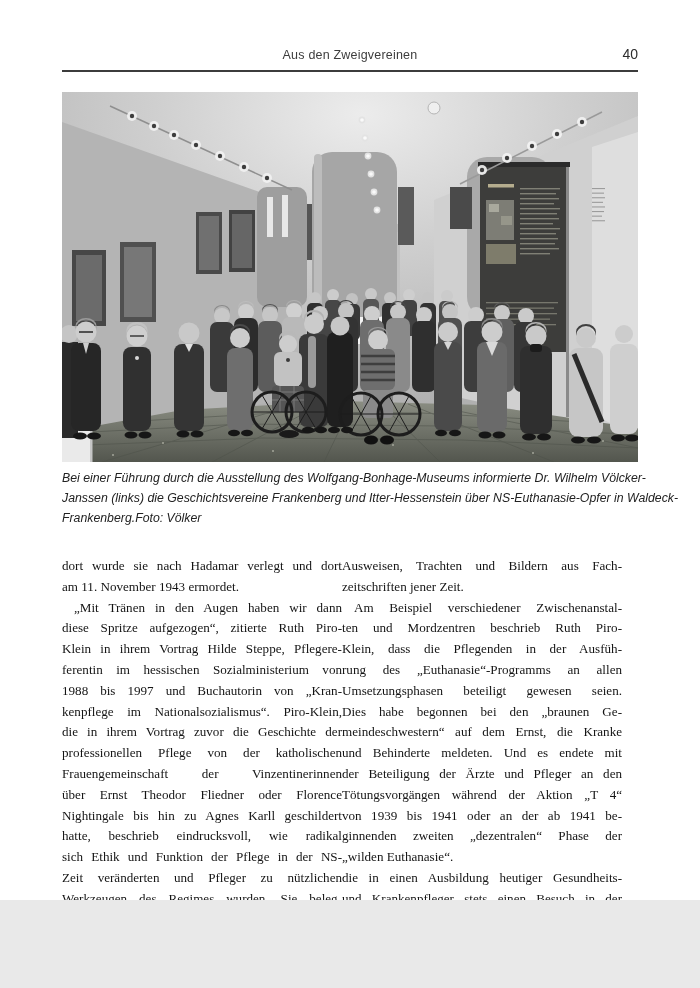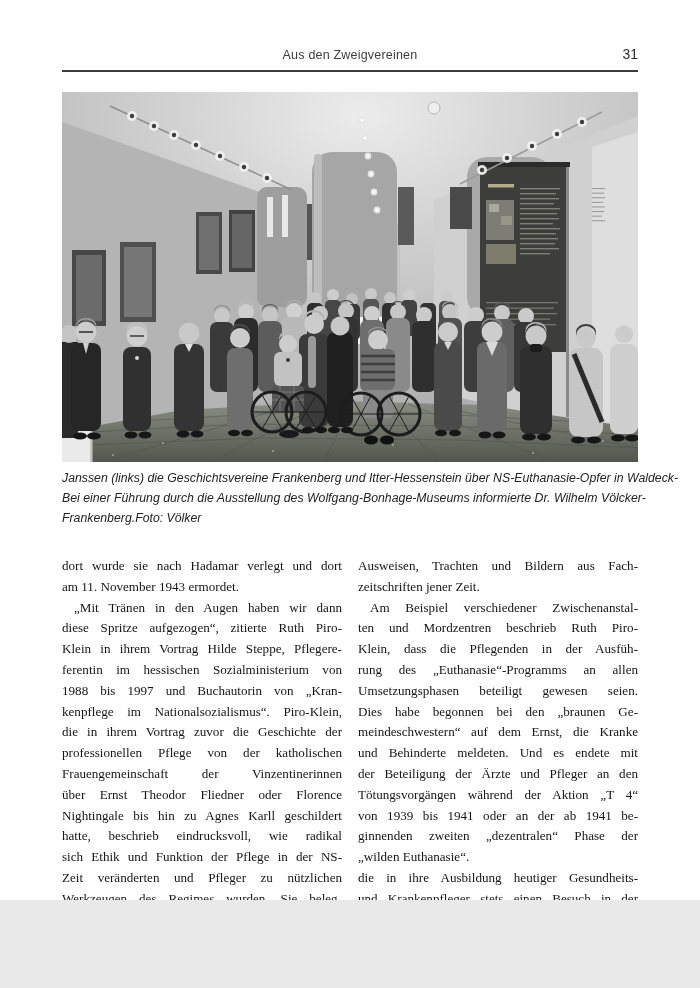--- a/index.html
+++ b/index.html
@@ -15,34 +15,34 @@
   
   .photo{position:absolute;left:62px;top:92px;width:576px;height:370px;background:#c9c9c9;}
   .photo svg{display:block;}
   
   .caption{position:absolute;left:62px;top:468px;width:576px;
            font-family:"Liberation Sans",sans-serif;font-style:italic;
            font-size:12.3px;line-height:20px;color:#222222;}
   .cap-line{text-align:justify;text-align-last:justify;white-space:nowrap;}
   .cap-last{display:flex;justify-content:flex-start;}
   
-  .columns{position:absolute;left:62px;top:556px;width:576px;display:flex;gap:16px;}
+  .columns{position:absolute;left:62px;top:556px;width:576px;display:flex;}
   .col{width:280px;font-size:13.1px;line-height:20.8px;color:#141414;}
   .line{text-align:justify;text-align-last:justify;white-space:nowrap;}
   .line.no-just{text-align-last:left;}
   .line.indent{text-indent:12px;}
 </style>
 </head>
 <body>
 
 <div class="page">
 
   <div class="header">
     <div class="section-title">Aus den Zweigvereinen</div>
-    <div class="page-number">31</div>
+    <div class="page-number">40</div>
   </div>
   <div class="rule"></div>
 
   <div class="photo">
 
     <svg viewBox="0 0 576 370" width="576" height="370">
       <defs>
         <radialGradient id="ceil" cx="52%" cy="6%" r="80%">
           <stop offset="0%" stop-color="#ececec"></stop>
           <stop offset="45%" stop-color="#cfcfcf"></stop>
@@ -370,22 +370,22 @@
         <ellipse cx="516" cy="348" rx="7" ry="3.5"></ellipse>
           <ellipse cx="532" cy="348" rx="7" ry="3.5"></ellipse>
         <ellipse cx="556" cy="346" rx="7" ry="3.5"></ellipse>
           <ellipse cx="570" cy="346" rx="7" ry="3.5"></ellipse>
       </g>
     </svg>
   </div>
 
   <div class="caption">
     <div>
+        <div class="cap-line">Bei einer Führung durch die Ausstellung des Wolfgang-Bonhage-Museums informierte Dr. Wilhelm Völcker-</div>
         <div class="cap-line">Janssen (links) die Geschichtsvereine Frankenberg und Itter-Hessenstein über NS-Euthanasie-Opfer in Waldeck-</div>
-        <div class="cap-line">Bei einer Führung durch die Ausstellung des Wolfgang-Bonhage-Museums informierte Dr. Wilhelm Völcker-</div>
       </div>
     <div class="cap-last">
       <span>Frankenberg.</span>
       <span class="credit">Foto: Völker</span>
     </div>
   </div>
 
   <div class="columns">
     <div class="col">
         <div class="line">dort wurde sie nach Hadamar verlegt und dort</div>
@@ -415,18 +415,18 @@
         <div class="line">rung des „Euthanasie“-Programms an allen</div>
         <div class="line">Umsetzungsphasen beteiligt gewesen seien.</div>
         <div class="line">Dies habe begonnen bei den „braunen Ge-</div>
         <div class="line">meindeschwestern“ auf dem Ernst, die Kranke</div>
         <div class="line">und Behinderte meldeten. Und es endete mit</div>
         <div class="line">der Beteiligung der Ärzte und Pfleger an den</div>
         <div class="line">Tötungsvorgängen während der Aktion „T 4“</div>
         <div class="line">von 1939 bis 1941 oder an der ab 1941 be-</div>
         <div class="line">ginnenden zweiten „dezentralen“ Phase der</div>
         <div class="line no-just">„wilden Euthanasie“.</div>
-        <div class="line">die in ihre Ausbildung heutiger Gesundheits-</div>
+        <div class="line">die in einen Ausbildung heutiger Gesundheits-</div>
         <div class="line">und Krankenpfleger stets einen Besuch in der</div>
       </div>
   </div>
 
 </div>
 
 </body></html>

